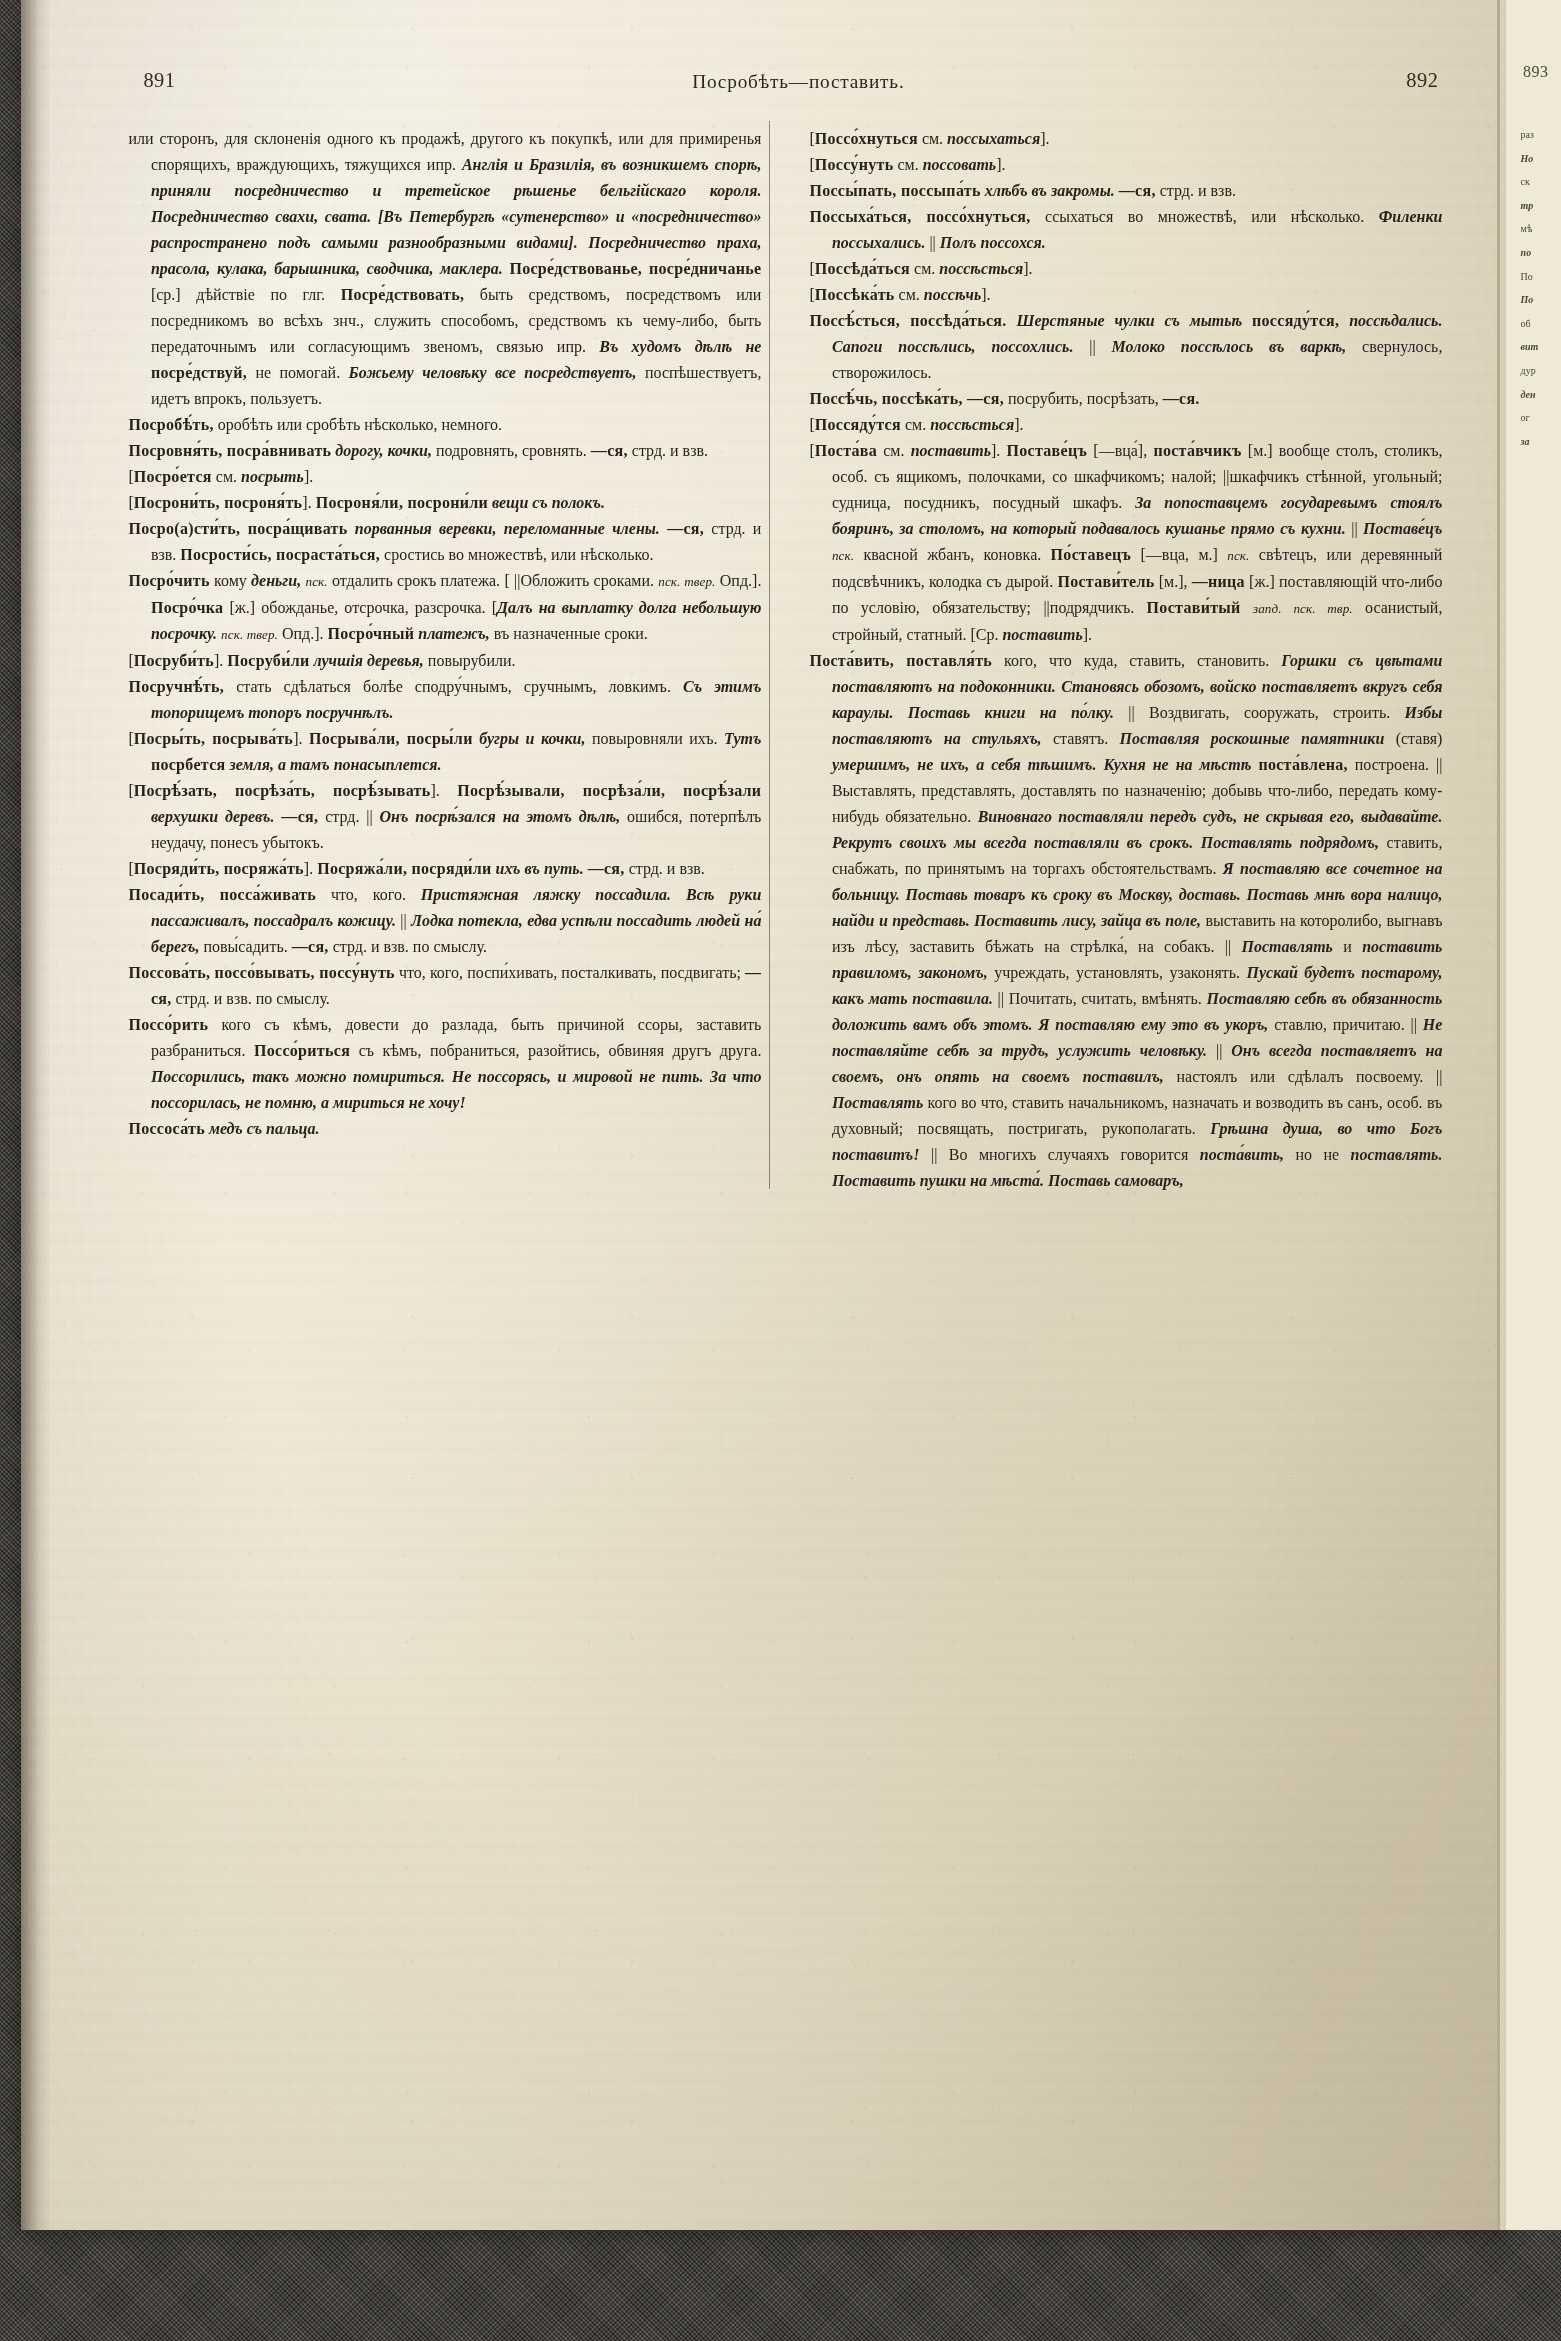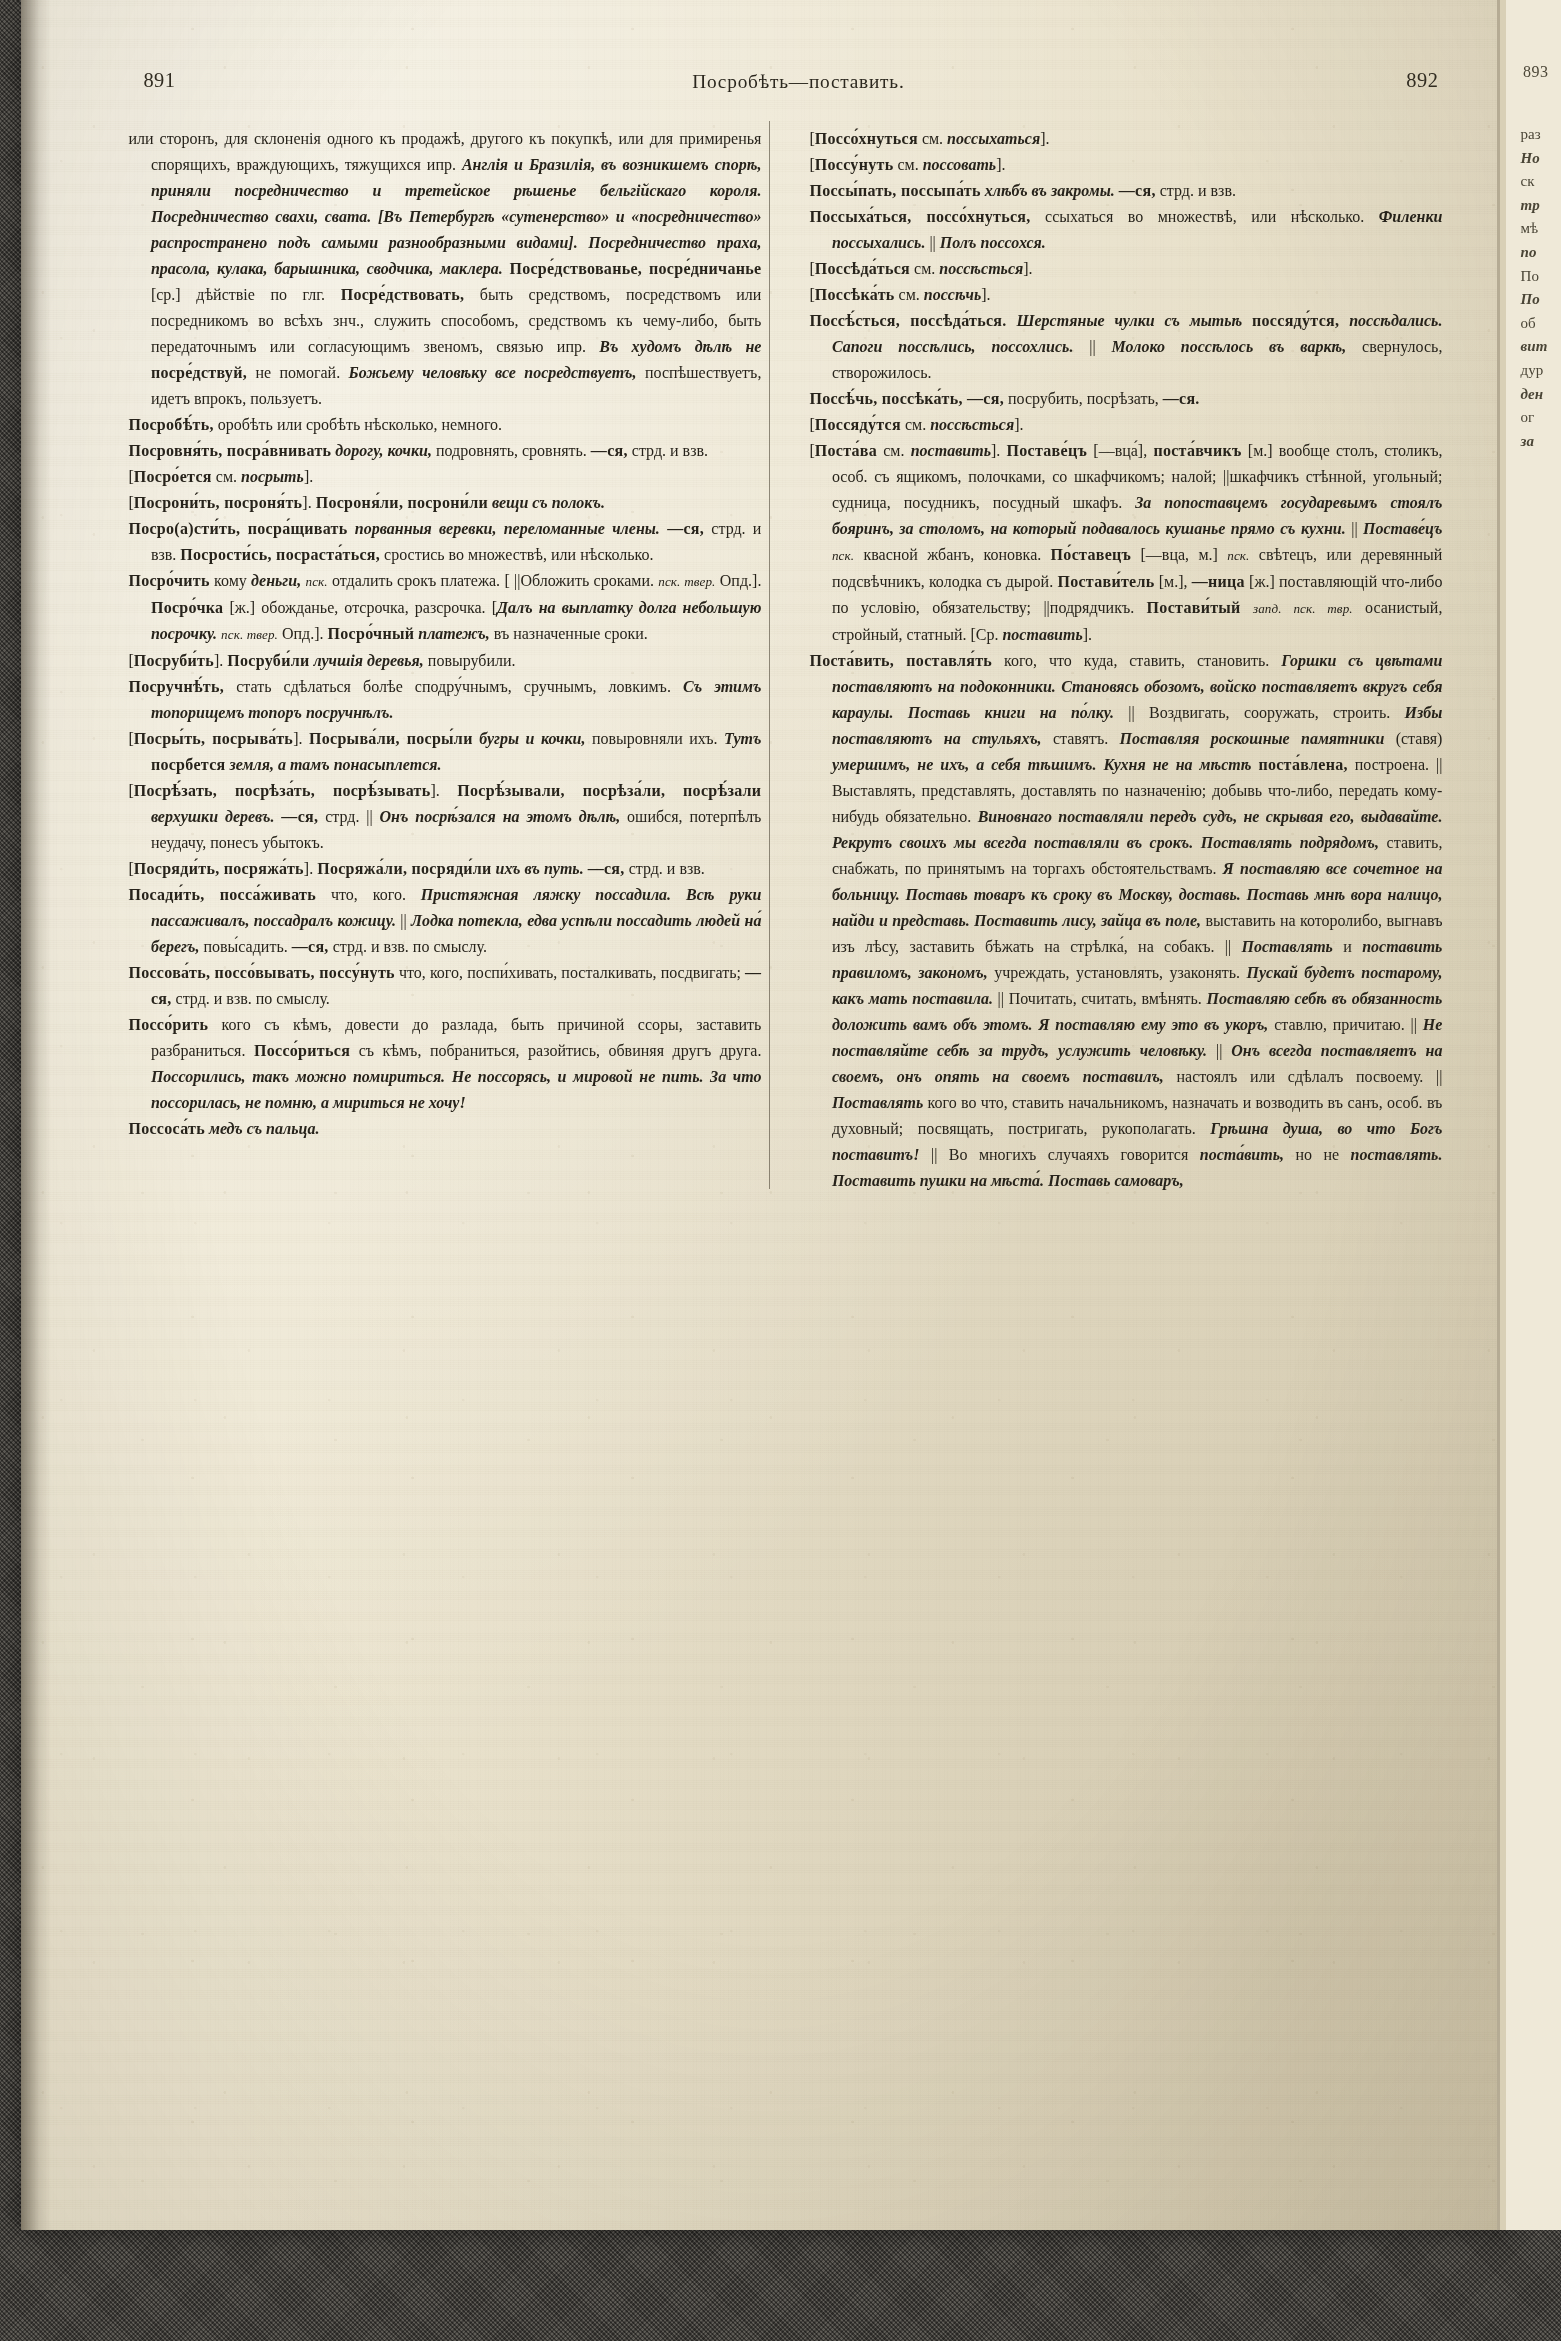--- a/index.html
+++ b/index.html
@@ -66,21 +66,21 @@
     background: linear-gradient(90deg,#b5ab94 0 3.2px,#d9d0b6 3.2px 8.6px,#efe9d8 8.6px 100%);
     overflow:hidden;
   }
   .next-page .np-num{
     position:absolute; left: 26px; top: 63px;
     font-size: 16px; color:#4c4738; letter-spacing:0.5px;
     font-family:"Liberation Serif", serif;
   }
   .next-page .np-lines{
     position:absolute; left: 23.6px; top: 123px; right:0;
-    font-size: 15px; line-height: 23.6px; color:#4a4536;
+    font-size: 10px; line-height: 23.6px; color:#4a4536;
     white-space: nowrap;
   }
   .next-page .np-lines i{ font-style: italic; }
 
   
   .spine{
     position:absolute; left:0; top:0; width:30px; height:2230px;
     background: linear-gradient(90deg, rgba(60,52,38,.55), rgba(60,52,38,.12) 60%, rgba(60,52,38,0));
     pointer-events:none;
   }

